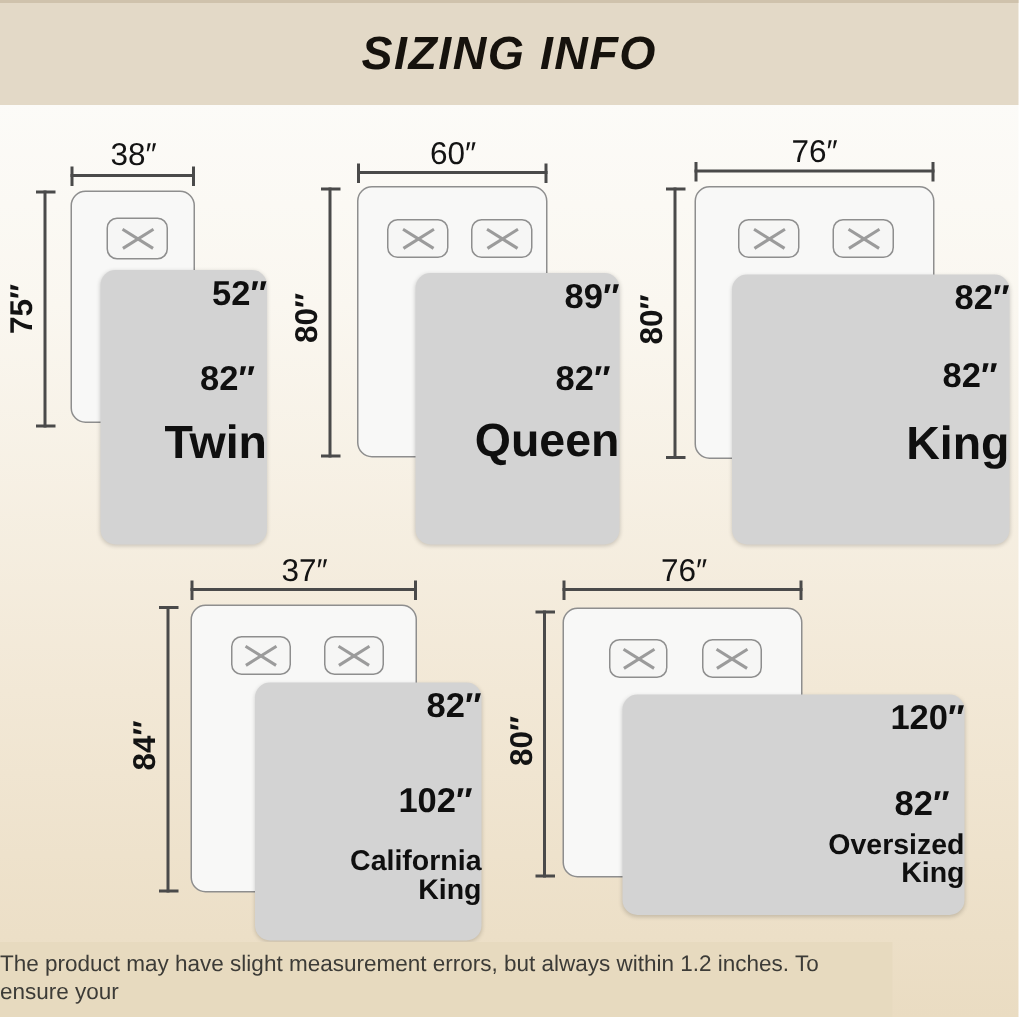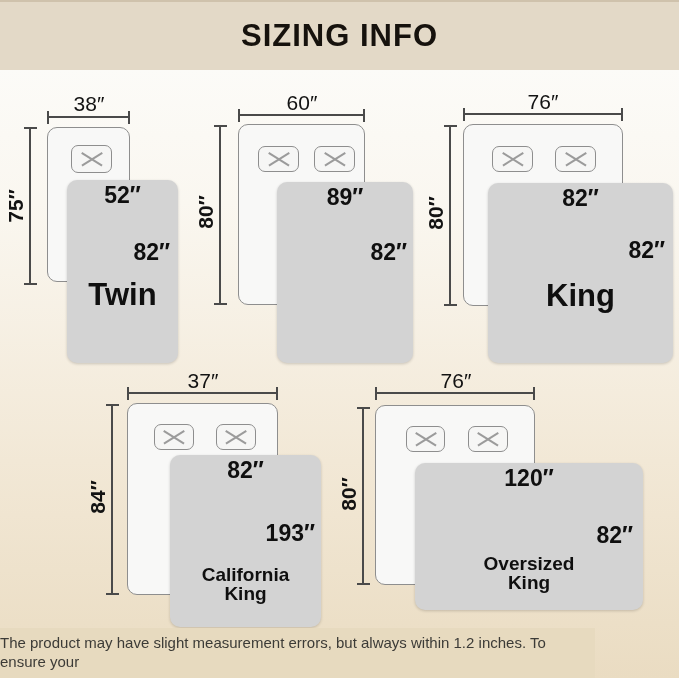--- a/index.html
+++ b/index.html
@@ -2,39 +2,39 @@
 <html><head>
 <meta charset="utf-8">
 <style>
   html,body{margin:0;padding:0;}
   body{width:679px;height:678px;overflow:hidden;font-family:"Liberation Sans",sans-serif;}
   #stage{position:relative;width:679px;height:678px;
     background:linear-gradient(180deg,#fdfdfc 0%,#faf7f0 30%,#f2e8d6 68%,#eadcc2 100%);}
   
   .header{position:absolute;left:0;top:0;width:679px;height:70px;background:#e3d9c7;
     border-top:2px solid #cfc2ac;box-sizing:border-box;display:flex;align-items:center;justify-content:center;}
-  .title{font-size:31px;font-weight:700;color:#16120d;letter-spacing:1px;}
+  .title{font-size:31px;font-weight:700;color:#16120d;letter-spacing:1px;font-style:italic;}
   
   .footer{position:absolute;left:0;bottom:0;width:595px;height:50px;background:#e7dabf;
     display:flex;flex-direction:column;align-items:center;justify-content:center;gap:5px;}
   .footer div{font-size:15px;color:#3c3b37;line-height:1.25;}
   
   .group{position:absolute;inset:0;}
   .bed{position:absolute;background:#f8f8f7;border:1px solid #8e8e8e;border-radius:10px;box-sizing:border-box;}
   .pillow{position:absolute;background:#f6f6f5;border:1px solid #8e8e8e;border-radius:7px;box-sizing:border-box;
     display:flex;align-items:center;justify-content:center;}
   .x-icon{position:relative;width:22px;height:15px;}
   .x-icon::before,.x-icon::after{content:"";position:absolute;left:50%;top:50%;width:24px;height:1.5px;background:#9b9b9b;}
   .x-icon::before{transform:translate(-50%,-50%) rotate(32deg);}
   .x-icon::after{transform:translate(-50%,-50%) rotate(-32deg);}
   .blanket{position:absolute;background:#d3d3d3;border-radius:10px;box-shadow:0 1px 3px rgba(0,0,0,.18);}
   .blk-num{position:absolute;font-weight:700;font-size:23px;line-height:1;color:#0f0f0f;}
-  .blk-w{left:0;right:0;top:4px;text-align:center;}
+  .blk-w{left:0;right:0;top:4px;text-align:right;}
   .blk-l{right:8px;}
-  .blk-name{position:absolute;left:0;right:0;text-align:center;font-weight:700;font-size:31px;line-height:1.0;color:#0f0f0f;}
+  .blk-name{position:absolute;left:0;right:0;text-align:right;font-weight:700;font-size:31px;line-height:1.0;color:#0f0f0f;}
   .blk-name.two-line{font-size:19px;line-height:1.02;}
   .h-measure{position:absolute;height:13px;}
   .h-measure .hm-line{position:absolute;left:0;right:0;top:5px;border-top:2px solid #4a4a4a;}
   .h-measure .tick{position:absolute;top:0;width:2px;height:13px;background:#4a4a4a;}
   .h-measure .tick.l{left:0;} .h-measure .tick.r{right:0;}
   .v-measure{position:absolute;width:13px;}
   .v-measure .vm-line{position:absolute;top:0;bottom:0;left:5px;border-left:2px solid #4a4a4a;}
   .v-measure .tick{position:absolute;left:0;width:13px;height:2px;background:#4a4a4a;}
   .v-measure .tick.t{top:0;} .v-measure .tick.b{bottom:0;}
   .dim-label{position:absolute;font-weight:400;font-size:21px;line-height:1;color:#131313;transform:translateX(-50%);}
@@ -92,20 +92,21 @@
       <div class="pillow" style="left:19px;top:21px;width:41px;height:26px">
         <div class="x-icon"></div>
       </div>
       <div class="pillow" style="left:75px;top:21px;width:41px;height:26px">
         <div class="x-icon"></div>
       </div>
     </div>
     <div class="blanket" style="left:277px;top:182px;width:136px;height:181px">
       <div class="blk-num blk-w">89″</div>
       <div class="blk-num blk-l" style="top:59px;right:6px">82″</div>
+      <div class="blk-name" style="top:96px">Queen</div>
     </div>
   </div>
 
   <div class="group">
     <div class="h-measure" style="left:463px;top:108px;width:160px">
       <div class="hm-line"></div>
       <div class="tick l"></div>
       <div class="tick r"></div>
     </div>
     <div class="dim-label" style="left:543px;top:91px">76″</div>
@@ -146,21 +147,21 @@
     <div class="bed" style="left:127px;top:403px;width:151px;height:192px">
       <div class="pillow" style="left:26px;top:20px;width:40px;height:26px">
         <div class="x-icon"></div>
       </div>
       <div class="pillow" style="left:88px;top:20px;width:40px;height:26px">
         <div class="x-icon"></div>
       </div>
     </div>
     <div class="blanket" style="left:170px;top:455px;width:151px;height:172px">
       <div class="blk-num blk-w">82″</div>
-      <div class="blk-num blk-l" style="top:67px;right:6px">193″</div>
+      <div class="blk-num blk-l" style="top:67px;right:6px">102″</div>
       <div class="blk-name two-line" style="top:110px">
         <div>California</div>
         <div>King</div>
       </div>
     </div>
   </div>
 
   <div class="group">
     <div class="h-measure" style="left:375px;top:387px;width:160px">
       <div class="hm-line"></div>

